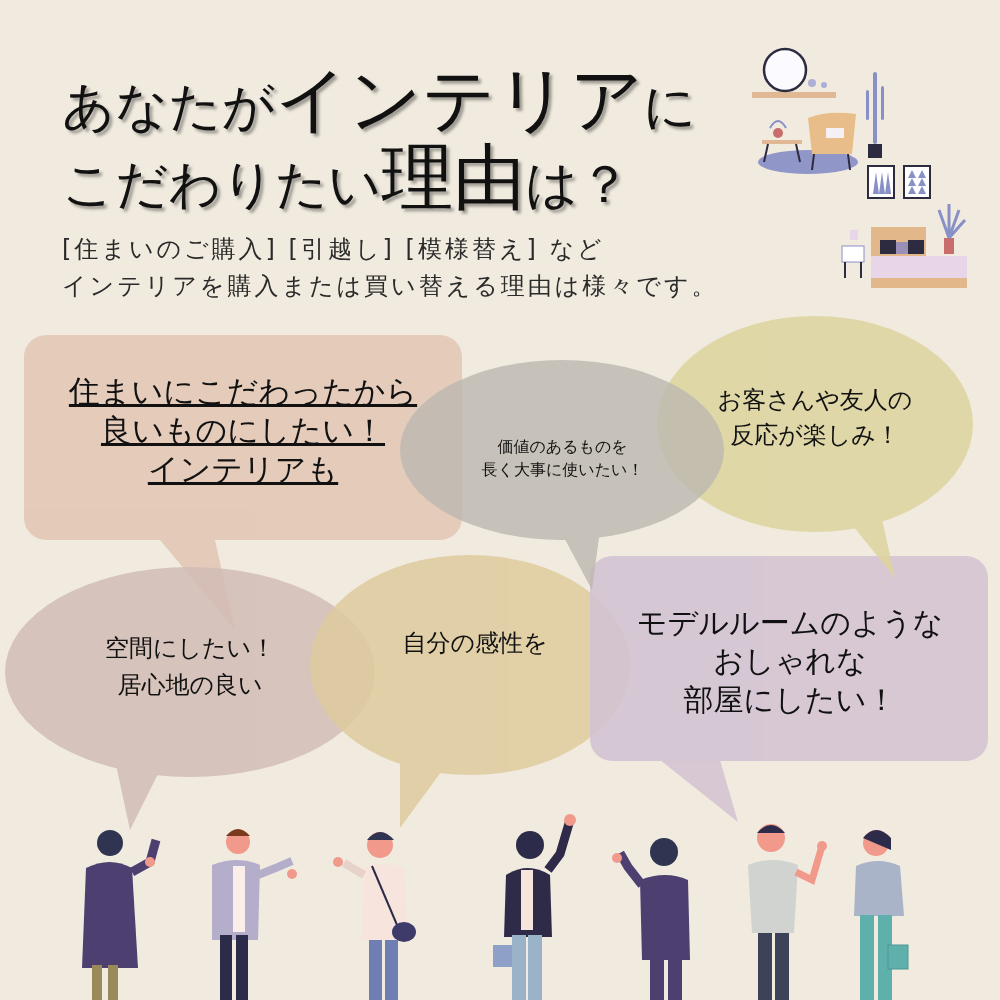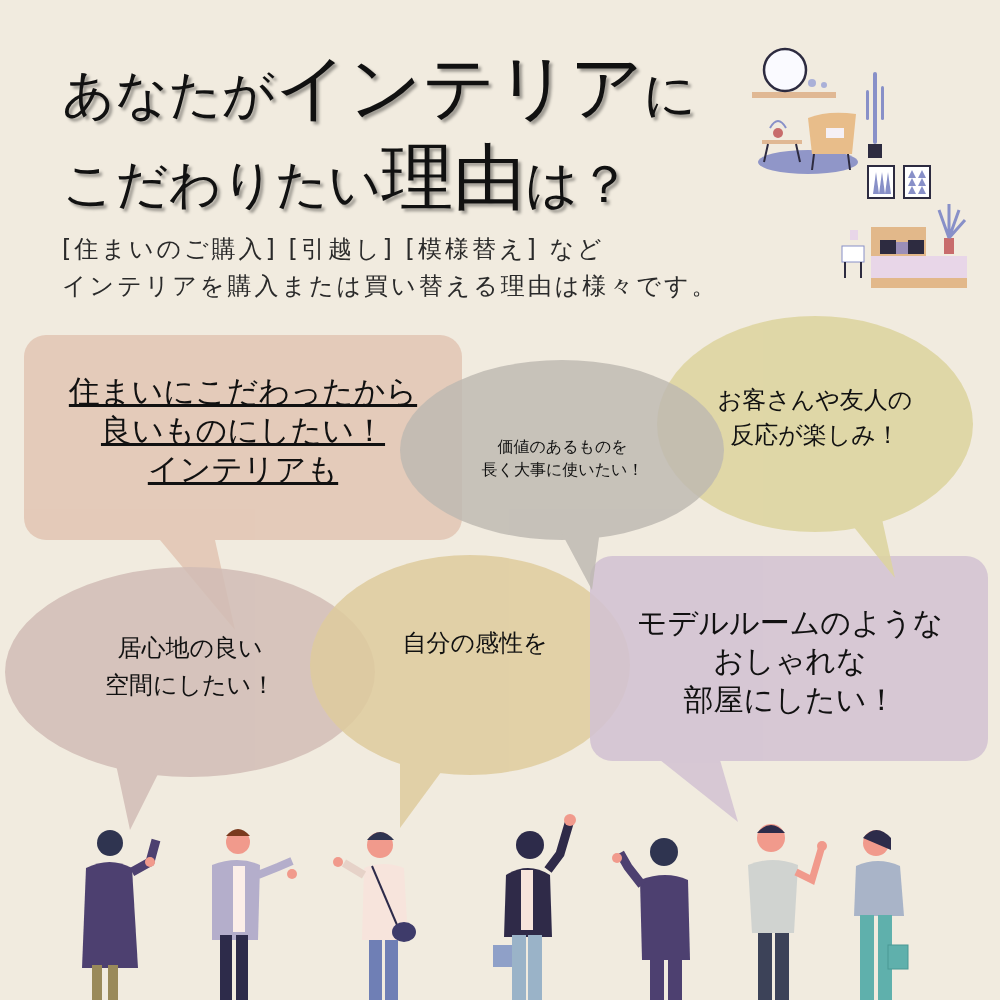--- a/index.html
+++ b/index.html
@@ -1,20 +1,20 @@
 <!DOCTYPE html>
 <html><head>
 <meta charset="utf-8">
 <style>
   html, body { margin:0; padding:0; }
   body { width:1000px; height:1000px; background:#f1ebdf; position:relative; overflow:hidden;
          font-family:"DejaVu Sans", sans-serif; color:#1a1a1a; }
   .title { position:absolute; left:62px; font-family:"DejaVu Serif", serif; color:#111;
            text-shadow: 3px 3px 3px rgba(0,0,0,0.35); white-space:nowrap; }
-  .t1 { top:40px;text-align:center; }
+  .t1 { top:52px;text-align:center; }
   .t2 { top:130px; }
   .small { font-size:52px; font-weight:300; }
   .big { font-size:72px; font-weight:normal; }
   .sub { position:absolute; left:62px; font-size:24px; letter-spacing:3px; color:#2a2a2a; white-space:nowrap; }
   .s1 { top:233px; } .s2 { top:270px; }
   .btext { position:absolute; text-align:center; line-height:1.25; color:#111; white-space:nowrap; }
   svg.layer { position:absolute; left:0; top:0; }
 </style>
 </head>
 <body>
@@ -123,22 +123,22 @@
 </div>
 <div class="btext" style="left:400px; top:435px; width:325px; font-size:16px; line-height:1.45;">
   <div>価値のあるものを</div>
   <div>長く大事に使いたい！</div>
 </div>
 <div class="btext" style="left:660px; top:383px; width:310px; font-size:24px; line-height:1.45;">
   <div>お客さんや友人の</div>
   <div>反応が楽しみ！</div>
 </div>
 <div class="btext" style="left:40px; top:630px; width:300px; font-size:24px; line-height:1.55;">
+  <div>空間にしたい！</div>
   <div>居心地の良い</div>
-  <div>空間にしたい！</div>
 </div>
 <div class="btext" style="left:330px; top:625px; width:290px; font-size:24px; line-height:1.55;">
   <div>自分の感性を</div>
 </div>
 <div class="btext" style="left:600px; top:604px; width:380px; font-size:30px; line-height:1.28;">
   <div>モデルルームのような</div>
   <div>おしゃれな</div>
   <div>部屋にしたい！</div>
 </div>
 

